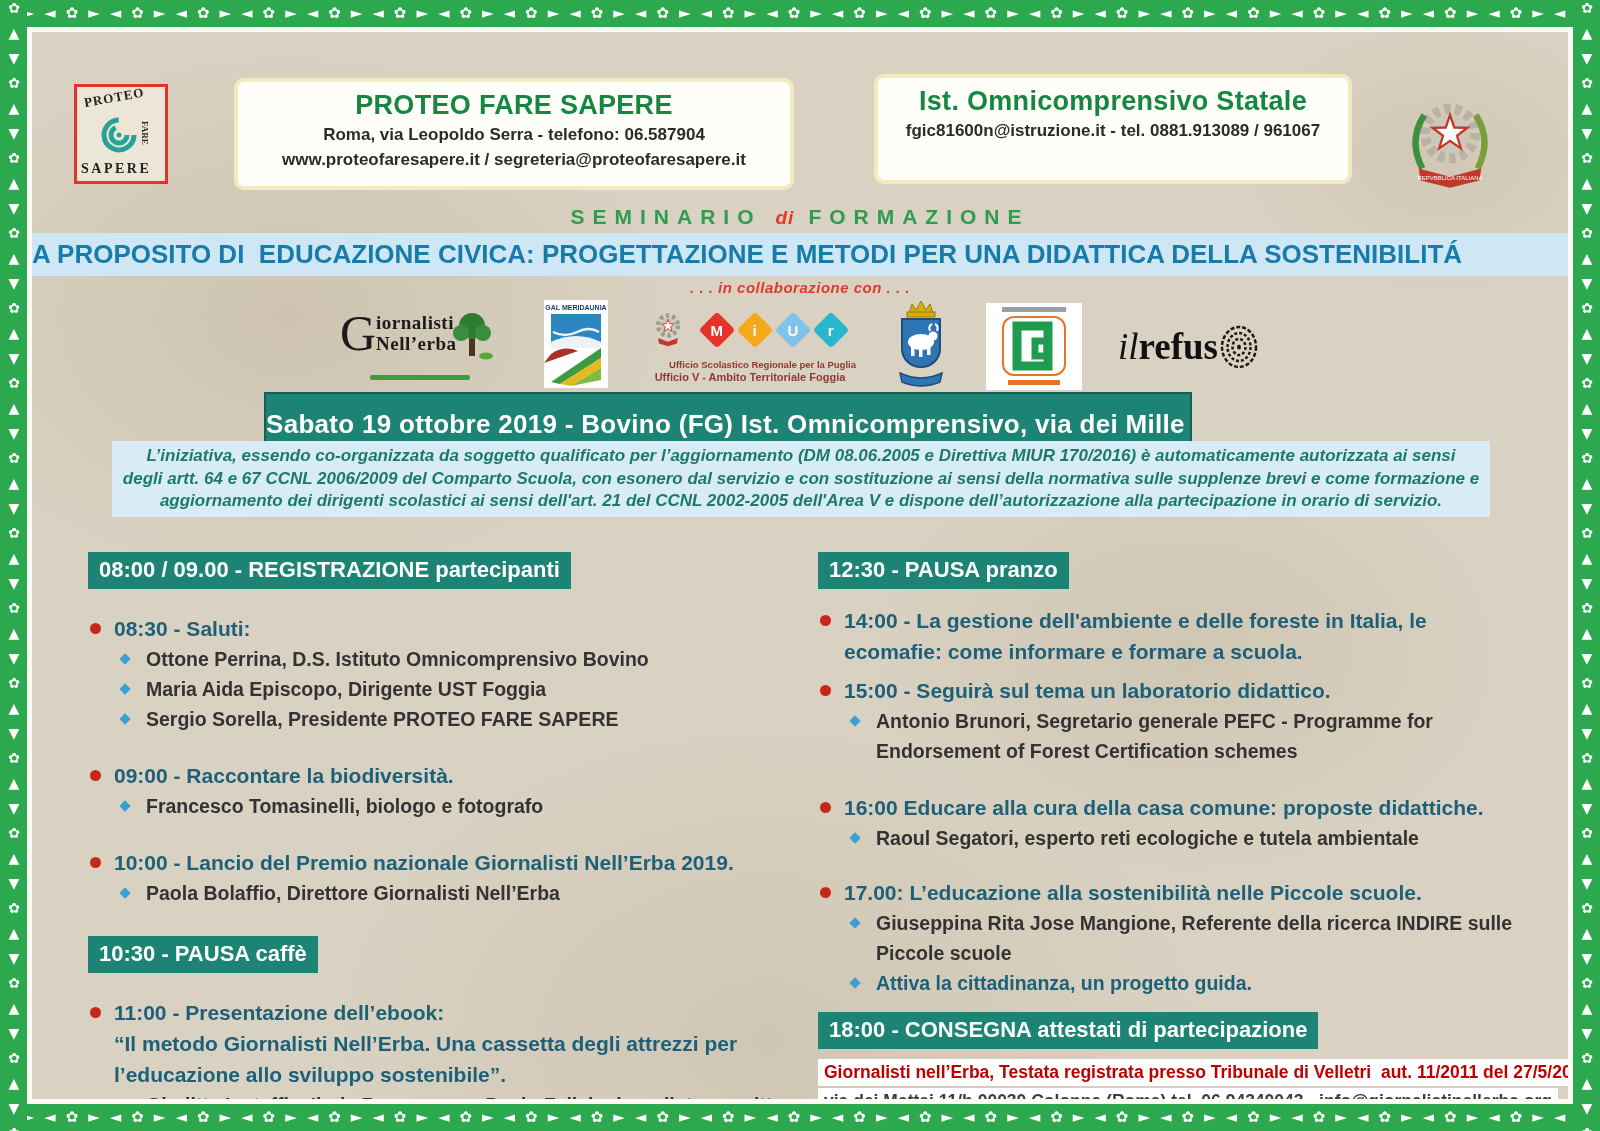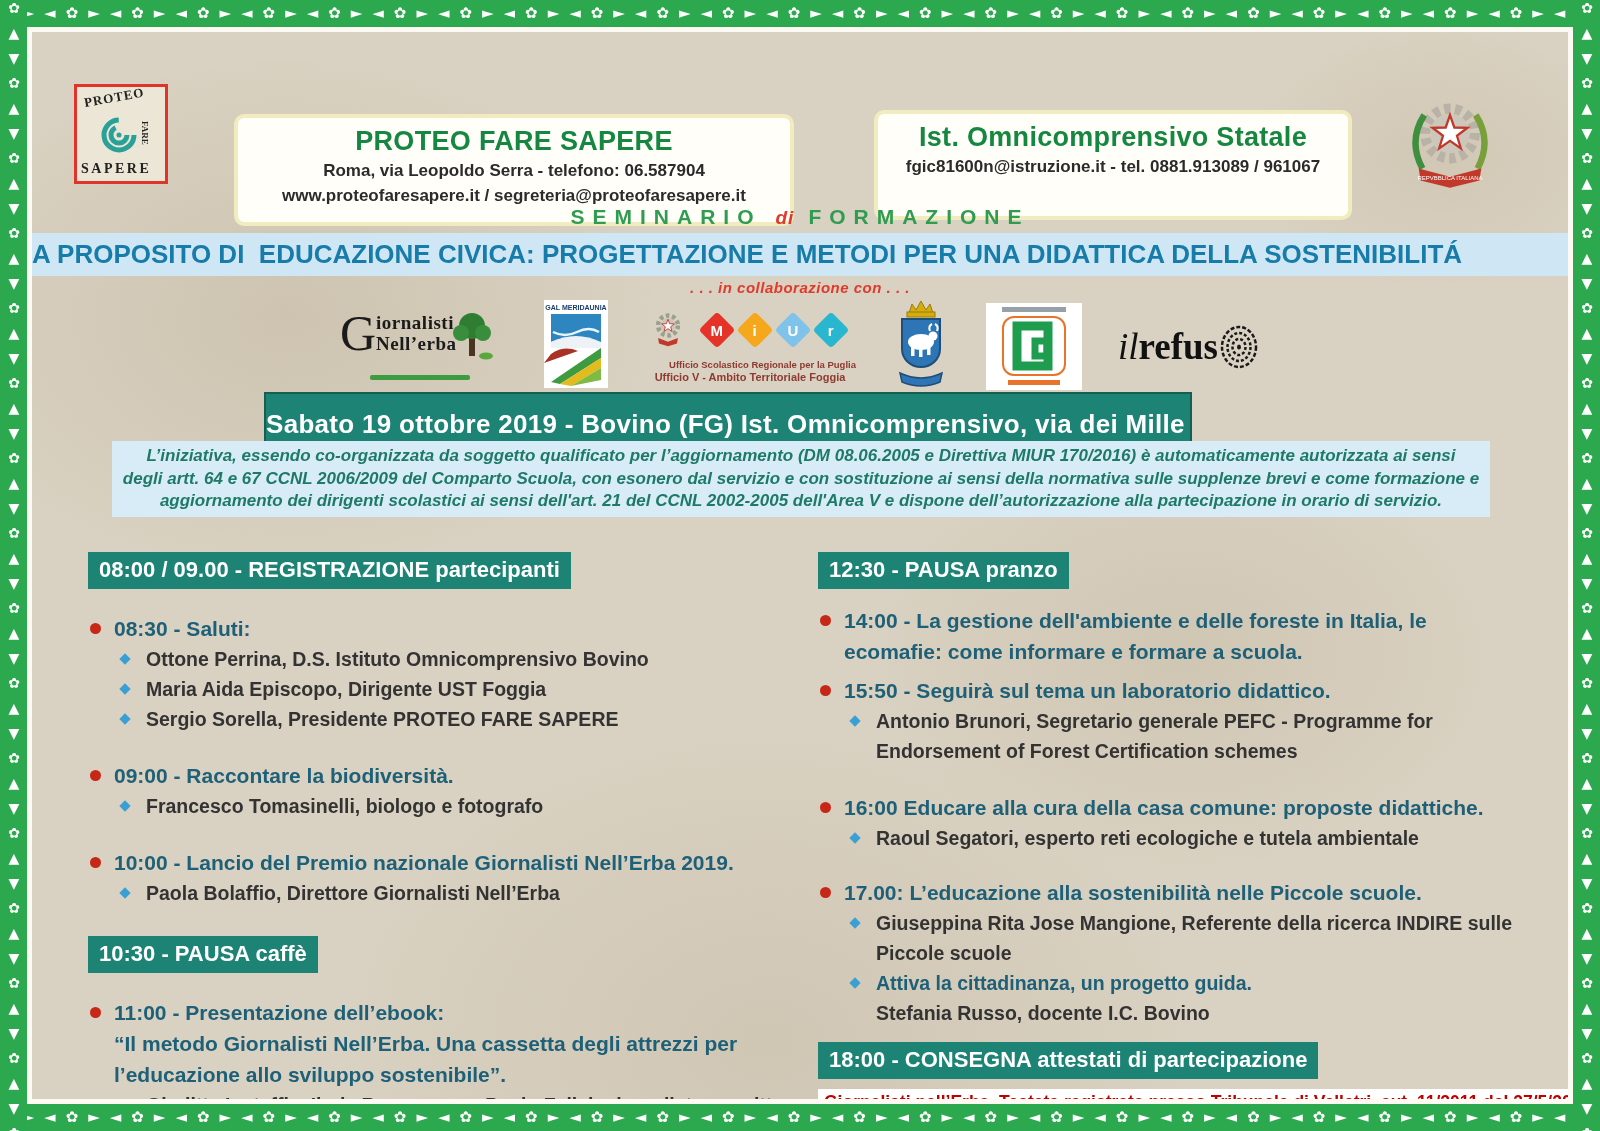--- a/index.html
+++ b/index.html
@@ -21,21 +21,21 @@
   .strip-top{ top:0; } .strip-bottom{ bottom:0; }
   .strip-v{ top:0; bottom:0; width:27px; font-size:14px; letter-spacing:9px;
             writing-mode:vertical-rl; text-orientation:upright; line-height:27px; text-align:center; }
   .strip-left{ left:0; } .strip-right{ right:0; }
   .frame{ position:absolute; inset:27px; border:5px solid #fcfaf2; z-index:5; pointer-events:none; }
 
   
   .proteo-box{ position:absolute; left:74px; top:84px; width:94px; height:100px;
                border:3px solid #e0342b; background:#ece6d6; z-index:2; }
   .org-box{ position:absolute; background:#fffef9; border:4px solid #f1ecc0; border-radius:10px;
-            text-align:center; padding-top:7px;margin-top:36px; }
+            text-align:center; padding-top:7px; }
   .org-left{ left:234px; top:78px; width:560px; height:112px; }
   .org-right{ left:874px; top:74px; width:478px; height:110px; }
   .org-name{ font-size:27px; font-weight:bold; color:#168740; letter-spacing:.3px; line-height:32px;}
   .org-line{ font-size:17px; font-weight:bold; color:#2b2b2b; line-height:23px; margin-top:2px; }
   .emblem{ position:absolute; left:1404px; top:86px; width:92px; height:106px; }
 
   
   .kicker{ position:absolute; top:205px; left:0; width:100%; text-align:center;
            font-size:21px; font-weight:bold; color:#2f9c50; }
   .k-sp{ letter-spacing:8px; }
@@ -312,21 +312,21 @@
       <div class="t-line">
         <span class="dot"></span>
         <span>14:00 - La gestione dell'ambiente e delle foreste in Italia, le</span>
       </div>
       <div class="t-line">ecomafie: come informare e formare a scuola.</div>
     </div>
 
     <div style="margin-top:8px">
       <div class="t-line">
         <span class="dot"></span>
-        <span>15:50 - Seguirà sul tema un laboratorio didattico.</span>
+        <span>15:00 - Seguirà sul tema un laboratorio didattico.</span>
       </div>
       <div class="s-line"><span class="dia"></span><span>Antonio Brunori, Segretario generale PEFC - Programme for</span></div>
       <div class="s-line">Endorsement of Forest Certification schemes</div>
     </div>
 
     <div style="margin-top:26px">
       <div class="t-line">
         <span class="dot"></span>
         <span>16:00 Educare alla cura della casa comune: proposte didattiche.</span>
       </div>
@@ -334,21 +334,20 @@
     </div>
 
     <div style="margin-top:24px">
       <div class="t-line">
         <span class="dot"></span>
         <span>17.00: L’educazione alla sostenibilità nelle Piccole scuole.</span>
       </div>
       <div class="s-line"><span class="dia"></span><span>Giuseppina Rita Jose Mangione, Referente della ricerca INDIRE sulle</span></div>
       <div class="s-line">Piccole scuole</div>
       <div class="s-line s-teal"><span class="dia"></span><span>Attiva la cittadinanza, un progetto guida.</span></div>
-      <div class="s-line">Stefania Russo, docente I.C. Bovino</div>
     </div>
 
     <div class="badge" style="margin-top:14px">18:00 - CONSEGNA attestati di partecipazione</div>
 
     <div style="margin-top:10px">
       <div><span class="f-line f1">Giornalisti nell’Erba, Testata registrata presso Tribunale di Velletri  aut. 11/2011 del 27/5/2011</span></div>
       <div style="margin-top:2px"><span class="f-line f2">via dei Mattei 11/b 00030 Colonna (Roma) tel. 06.94340043 - info@giornalistinellerba.org</span></div>
     </div>
   </div>
 

